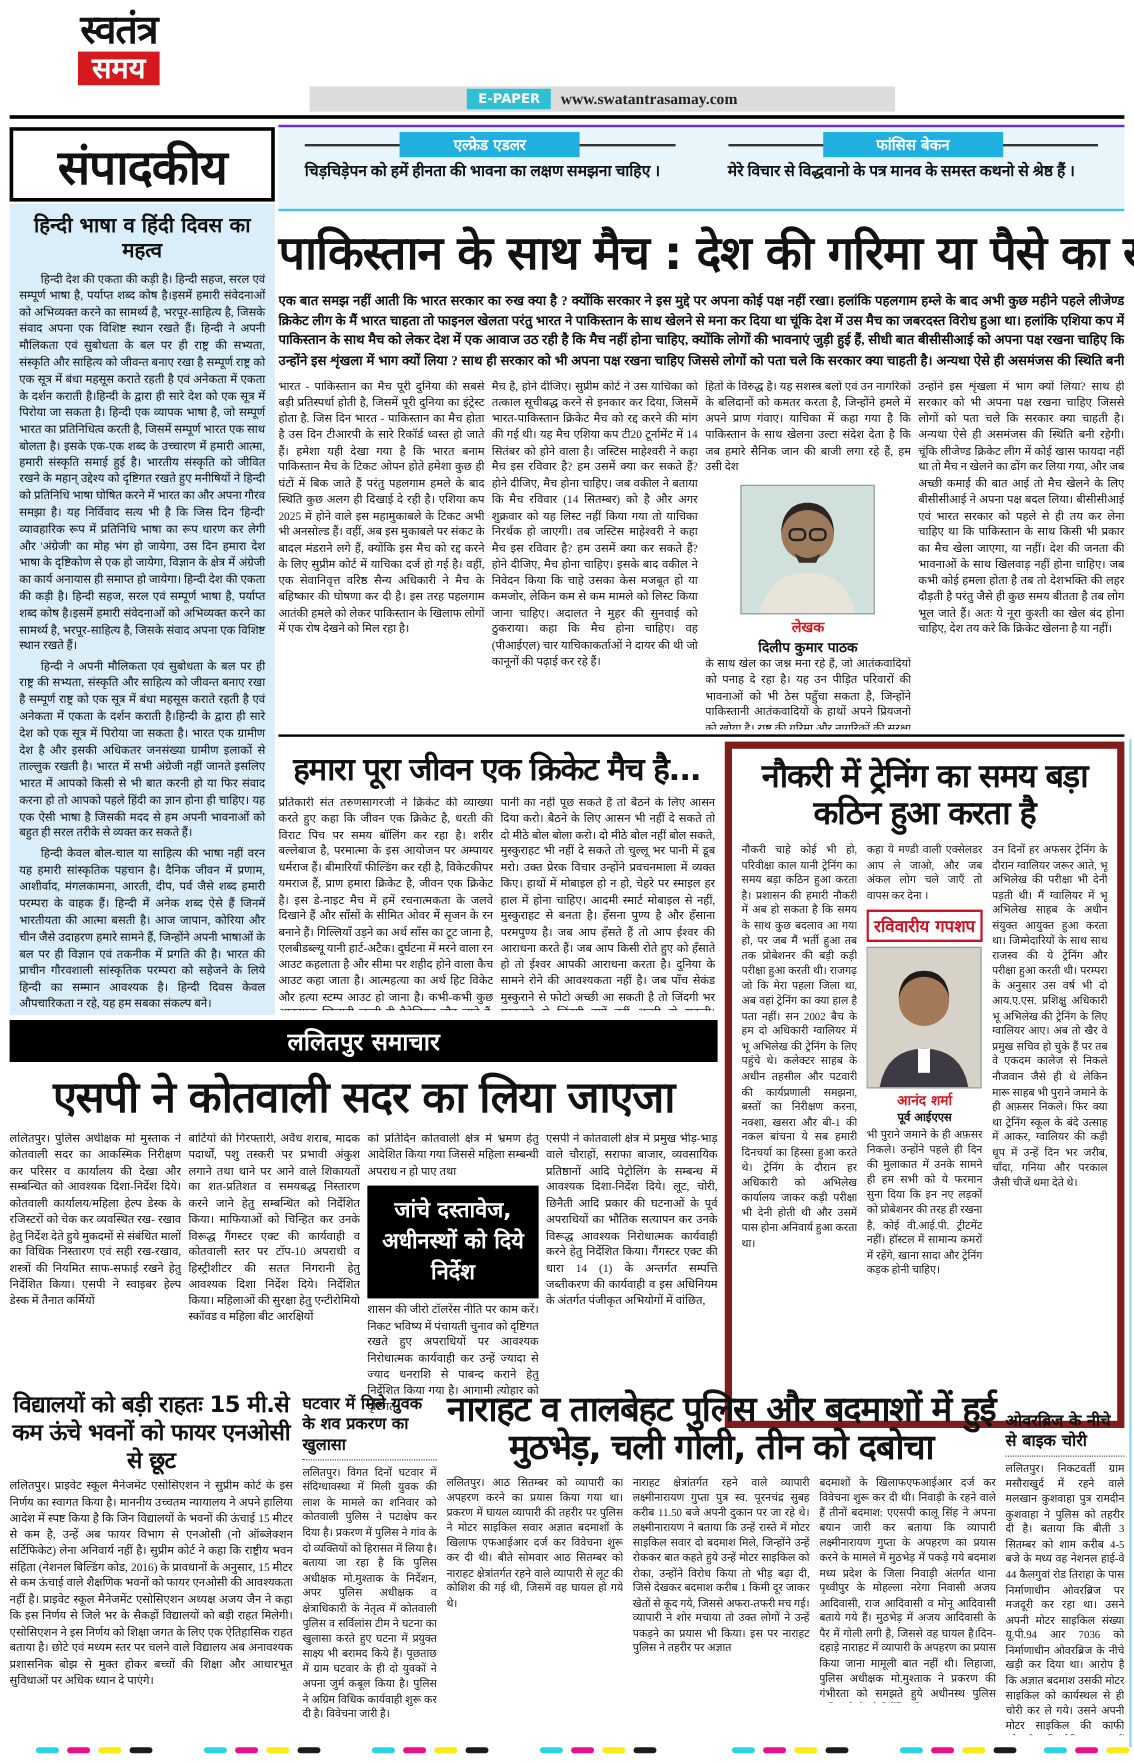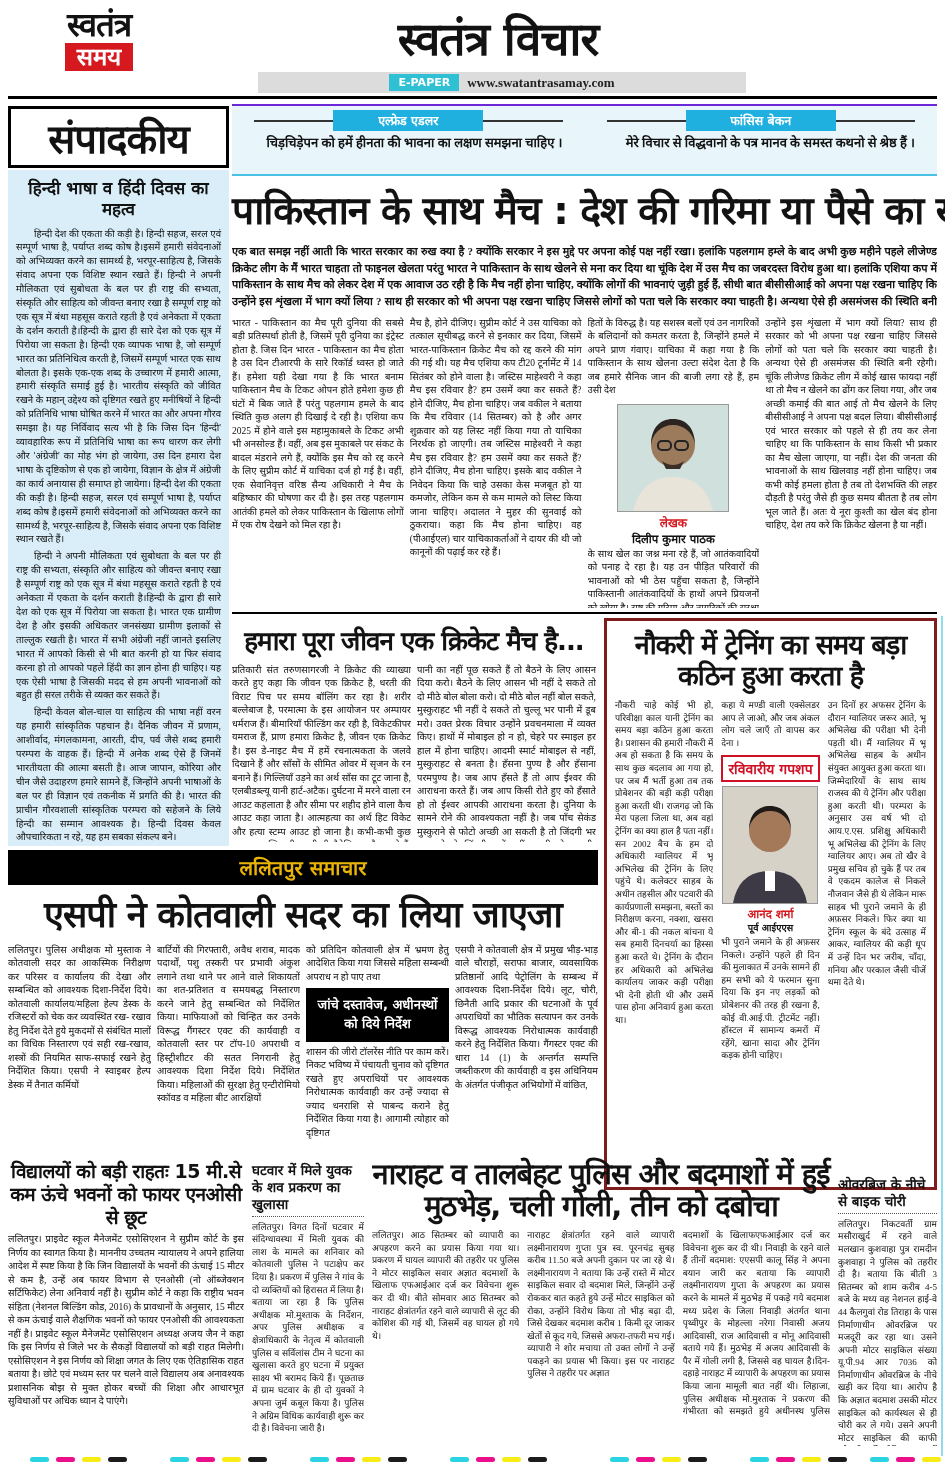--- a/index.html
+++ b/index.html
@@ -27,65 +27,62 @@
   .pageno{background:#fff;border:2px solid #bfe6f0;border-radius:50%;width:30px;height:30px;display:flex;align-items:center;justify-content:center;font-weight:bold;font-size:16px}
   .dateline{font-size:14px;font-weight:bold;margin-top:4px}
   .hrule{background:#000}
 
   
   .quotes{background:#e8f5fb;border-top:2px solid #6d28d9;border-bottom:2px solid #49c2e8;display:flex}
   .quote{flex:1;position:relative;padding:4px 22px 2px}
   .qlinewrap{position:relative;height:22px;margin-bottom:2px}
   .qline{position:absolute;left:0;right:0;top:10px;height:2px;background:#333}
   .qtag{position:relative;display:block;margin:0 auto;width:150px;background:#1fb0e0;color:#fff;font-weight:bold;font-size:12.5px;text-align:center;padding:2px 0}
-  .qtext{font-size:13px;font-weight:bold;text-align:right;line-height:1.35}
+  .qtext{font-size:13px;font-weight:bold;text-align:left;line-height:1.35}
 
   
   .ed-box{border:3px solid #000;background:#fff;display:flex;align-items:center;justify-content:center}
   .ed-title{font-size:40px;font-weight:bold;letter-spacing:-1px}
   .ed-body{background:#d9eef8;padding:8px 8px}
   .ed-head{font-size:17px;font-weight:bold;text-align:center;line-height:1.25;margin-bottom:6px}
   .ed-para{font-size:9.6px;line-height:1.45;text-align:justify;text-indent:18px;margin-bottom:3px}
 
   .h-main{font-size:39px;font-weight:bold;letter-spacing:-1px;text-align:center;white-space:nowrap}
   .intro{font-size:11px;font-weight:bold;line-height:1.5;text-align:justify}
 
   .photo-card{border:1px solid #999;background:#c9dcda;position:relative;overflow:hidden}
   .cap-red{color:#d6191f;font-weight:bold;font-size:12px;text-align:center;margin-top:2px}
   .cap-name{font-weight:bold;font-size:11.5px;text-align:center}
 
   .h2{font-size:26px;font-weight:bold;text-align:center;letter-spacing:-1px}
   .h3{font-size:19px;font-weight:bold;text-align:center;line-height:1.2;letter-spacing:-0.5px}
   .h4{font-size:13.5px;font-weight:bold;text-align:left;line-height:1.25}
 
-  .blue-box{border:3px solid #7f1d1d;background:#fff;padding:8px 8px 20px}
+  .blue-box{border:6px solid #7f1d1d;background:#fff;padding:8px 8px 20px}
   .gapshap{border:2px solid #cf1126;color:#cf1126;font-weight:bold;font-size:14px;text-align:center;padding:2px 0;margin:4px 0;background:#fff}
 
-  .black-bar{background:#000;color:#eab308;font-weight:bold;font-size:20px;text-align:center;padding:4px 0}
-  .inset-black{background:#000;color:#fff;font-weight:bold;font-size:13px;text-align:center;line-height:1.45;padding:8px 4px;margin:4px 0}
+  .black-bar{background:#000;color:#ffffff;font-weight:bold;font-size:20px;text-align:center;padding:4px 0}
+  .inset-black{background:#000;color:#fff;font-weight:bold;font-size:18px;text-align:center;line-height:1.45;padding:8px 4px;margin:4px 0}
 
   .dotted-under{border-bottom:1px dotted #555;padding-bottom:3px;margin-bottom:4px}
 
   .cmark{display:inline-block;width:19px;height:5px;border-radius:3px;margin-right:7px}
   .mark-group{position:absolute;top:1448px;white-space:nowrap}
   .c1{background:#29d3e2}.c2{background:#ec0f8b}.c3{background:#f7ec13}.c4{background:#1c1c1c}
   .edge-line{background:#8fdcee}
 </style>
 </head>
 <body>
 
 <div class="page">
 
   <div class="abs" style="left:8px;top:6px;width:929px;height:88px">
     <div class="abs" style="left:6px;top:2px;width:170px">
       <div class="logo-top sans ctr">स्वतंत्र</div>
       <div class="ctr"><span class="logo-bot sans">समय</span></div>
-    </div>
-    <div class="abs ctr" style="left:280px;top:0;width:420px">
-      <div class="masthead sans">स्वतंत्र विचार</div>
     </div>
     <div class="abs epaper-bar" style="left:250px;top:66px;width:488px">
       <span class="epaper-tag sans">E-PAPER</span>
       <span class="url">www.swatantrasamay.com</span>
     </div>
   </div>
   <div class="abs hrule" style="left:8px;top:96px;width:929px;height:3px"></div>
 
   <div class="abs" style="left:8px;top:106px;width:221px;height:740px">
     <div class="ed-box" style="height:62px">

